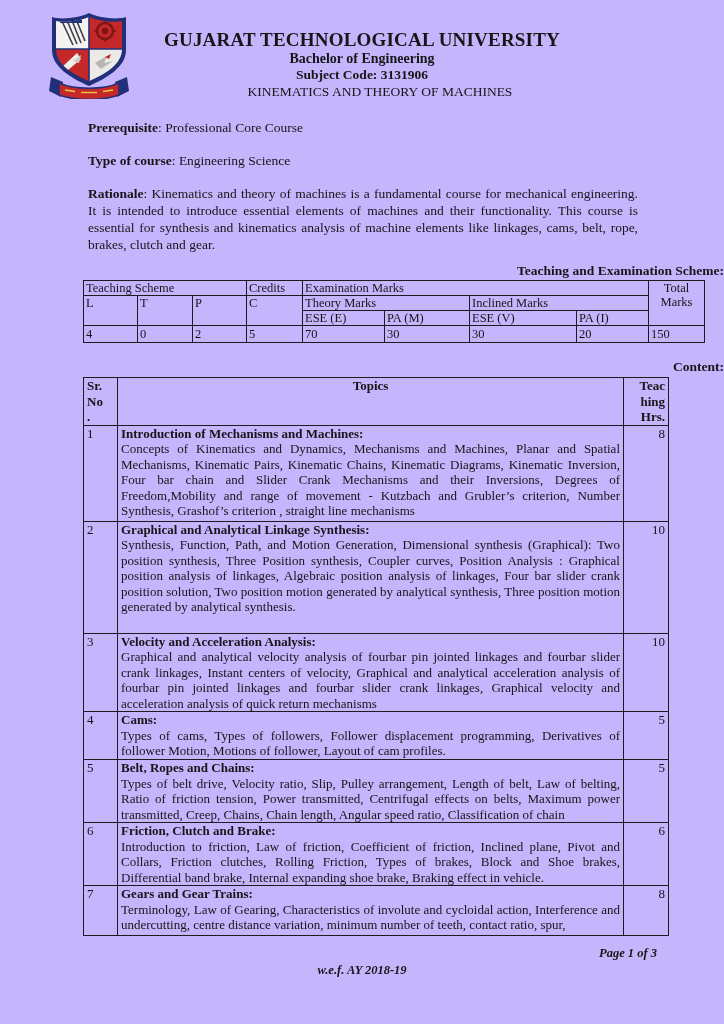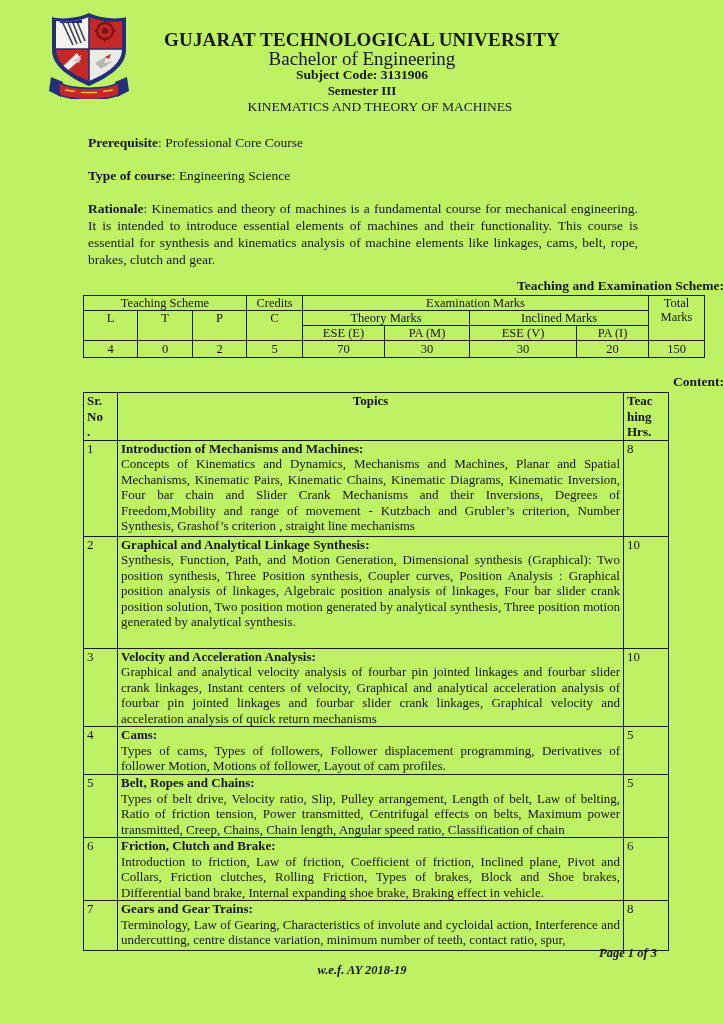--- a/index.html
+++ b/index.html
@@ -2,37 +2,37 @@
 <html><head>
 <meta charset="utf-8">
 <style>
   * { box-sizing: border-box; margin: 0; padding: 0; }
   html, body { background: #ffffff; }
   .page {
     position: relative;
     width: 724px;
     height: 1024px;
     margin: 0 auto;
-    background: #bef264;
+    background: #c4b5fd;
     font-family: "Liberation Serif", serif;
     color: #161616;
     overflow: hidden;
   }
 
   
   .logo {
     position: absolute;
     left: 47px;
     top: 11px;
     width: 84px;
     height: 88px;
   }
   .titles { text-align: center; padding-top: 28px; }
   .t-uni    { font-size: 19px;   font-weight: bold; line-height: 23px; letter-spacing: .2px; }
-  .t-degree { font-size: 19px; font-weight: normal; line-height: 16px; }
+  .t-degree { font-size: 14px; font-weight: bold; line-height: 16px; }
   .t-code   { font-size: 13.5px; font-weight: bold; line-height: 16px; }
   .t-sem    { font-size: 13px;   font-weight: bold; line-height: 15px; }
   .t-course { font-size: 13.5px; font-weight: normal; line-height: 17px; padding-left: 36px; }
 
   
   .info { margin: 19px 86px 0 88px; font-size: 13.5px; line-height: 17px; }
   .info p { margin-bottom: 16px; }
   .info p.rationale { text-align: justify; margin-bottom: 0; }
   .lbl { font-weight: bold; }
 
@@ -45,31 +45,31 @@
     text-align: right;
   }
   .scheme-label  { margin-top: 9px; }
   .content-label { margin-top: 15px; }
 
   
   table { border-collapse: collapse; margin-left: 83px; table-layout: fixed; }
   td { border: 1px solid #1c1c1c; vertical-align: top; }
 
   .scheme-table { margin-top: 1px; width: 621px; font-size: 12.5px; }
-  .scheme-table td { text-align: center; line-height: 14px; height: 15px; padding: 0 2px; }
+  .scheme-table td { line-height: 14px; height: 15px; padding: 0 2px; }
   .scheme-table .vals td { height: 17px; line-height: 16px; }
   .total-cell { text-align: center; }
 
   .content-table { margin-top: 2px; width: 585px; font-size: 13px; }
   .content-table td { line-height: 15.5px; padding: 0 3px; }
   .ct-head td { font-weight: bold; height: 47px; }
   .head-line { display: block; }
   .topic-head { text-align: center; }
   .sr-cell  { padding-left: 6px; }
-  .hrs-cell { padding-left: 4px; }
+  .hrs-cell { padding-left: 4px; text-align: right; }
   .topic-cell { padding: 0 5px; margin-top: 32px; }
   .row-title { font-weight: bold; }
   .row-body { text-align: justify; }
   .h96  td { height: 96px; }
   .h112 td { height: 112px; }
   .h75  td { height: 75px; }
   .h48  td { height: 48px; }
   .h61  td { height: 61px; }
   .h50  td { height: 50px; }
 
@@ -149,21 +149,20 @@
         <line x1="34" y1="81.5" x2="50" y2="81.5"></line>
         <line x1="56" y1="80.5" x2="66" y2="79"></line>
       </g>
     </g>
   </svg>
 
   <div class="titles">
     <div class="t-uni">GUJARAT TECHNOLOGICAL UNIVERSITY</div>
     <div class="t-degree">Bachelor of Engineering</div>
     <div class="t-code">Subject Code: 3131906</div>
-    <div class="t-sem">Semester III</div>
     <div class="t-course">KINEMATICS AND THEORY OF MACHINES</div>
   </div>
 
   <div class="info">
     <p><span class="lbl">Prerequisite</span><span>: Professional Core Course</span></p>
     <p><span class="lbl">Type of course</span><span>: Engineering Science</span></p>
     <p class="rationale"><span class="lbl">Rationale</span><span>: Kinematics and theory of machines is a fundamental course for mechanical engineering. It is intended to introduce essential elements of machines and their functionality. This course is essential for synthesis and kinematics analysis of machine elements like linkages, cams, belt, rope, brakes, clutch and gear.</span></p>
   </div>
 
   <div class="section-label scheme-label">Teaching and Examination Scheme:</div>

